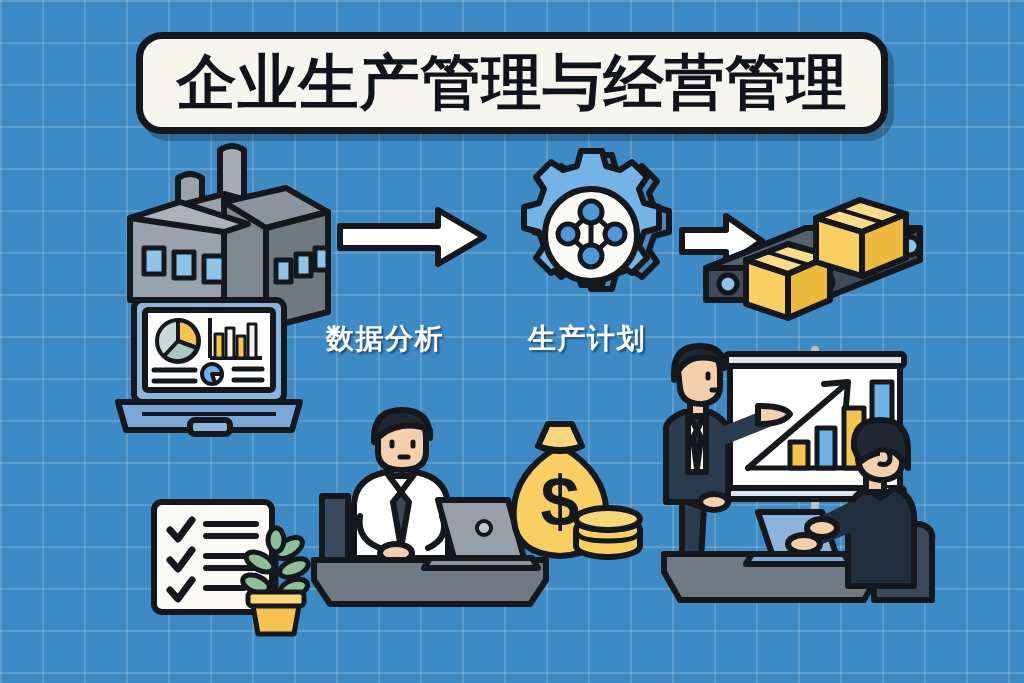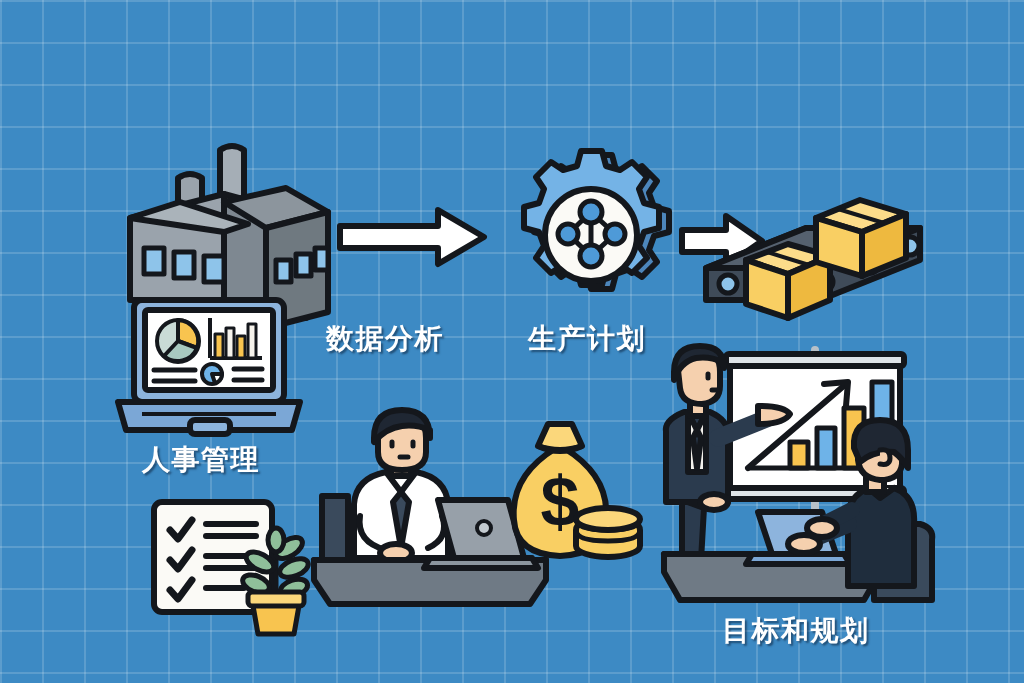--- a/index.html
+++ b/index.html
@@ -69,20 +69,23 @@
   .scene { position: absolute; }
   svg { display: block; overflow: visible; }
 
   
 </style>
 </head>
 <body>
 
 <div id="poster">
 
+  <div id="title-box">
+    <div id="title-text">企业生产管理与经营管理</div>
+  </div>
 
   <div class="scene" style="left:116px; top:140px;">
     <svg width="230" height="190" viewBox="0 0 230 190">
       <g stroke="#14171c" stroke-width="6" stroke-linejoin="round" stroke-linecap="round">
 
         <path d="M62 38 L62 100 L86 100 L86 38 Q74 30 62 38 Z" fill="#9aa3ac"></path>
         <path d="M104 10 L104 92 L128 92 L128 10 Q116 2 104 10 Z" fill="#a5aeb6"></path>
 
         <path d="M14 78 L108 54 L108 160 L14 160 Z" fill="#9aa3ac"></path>
         <path d="M108 54 L190 76 L190 178 L108 160 Z" fill="#7e8891"></path>
@@ -402,16 +405,14 @@
           <ellipse cx="152" cy="202" rx="16" ry="9" fill="#f5d0ae"></ellipse>
           <path d="M200 168 L168 184" fill="none" stroke-width="16" stroke="#1f2d3d"></path>
           <ellipse cx="170" cy="186" rx="15" ry="9" fill="#f5d0ae"></ellipse>
         </g>
       </g>
     </svg>
   </div>
 
   <div class="caption" style="left:528px; top:320px;">生产计划</div>
   <div class="caption" style="left:326px; top:320px;">数据分析</div>
-  <div class="caption" style="left:142px; top:441px;">人事管理</div>
-  <div class="caption" style="left:722px; top:612px;">目标和规划</div>
 
 </div>
 
 </body></html>

